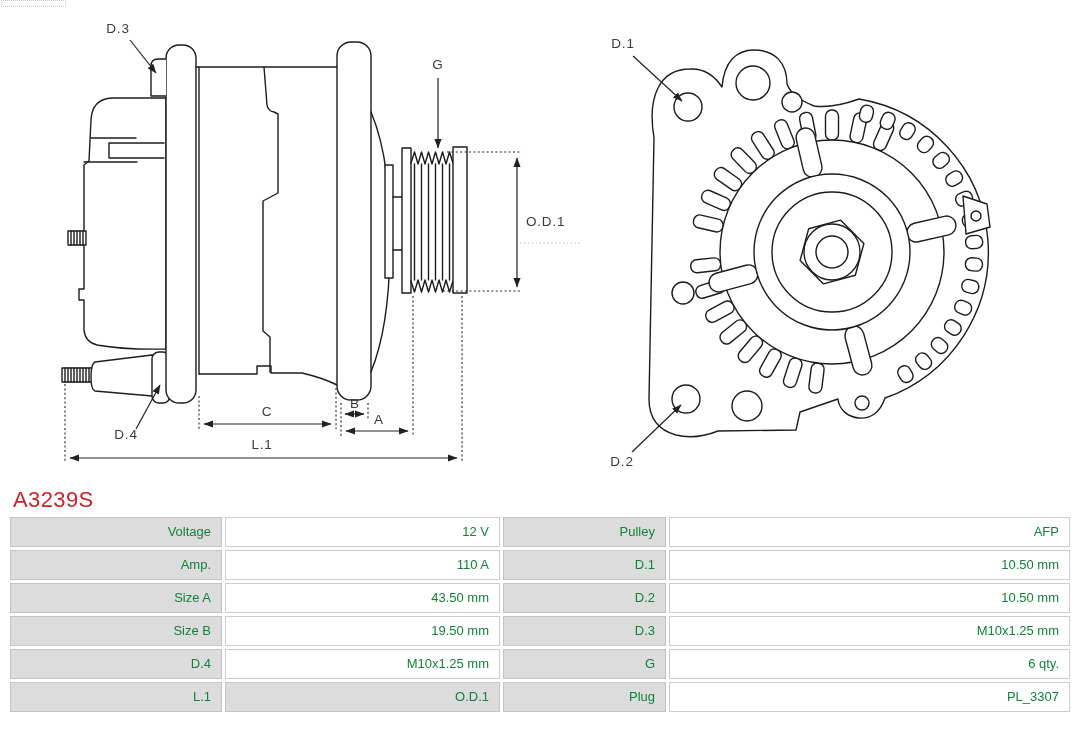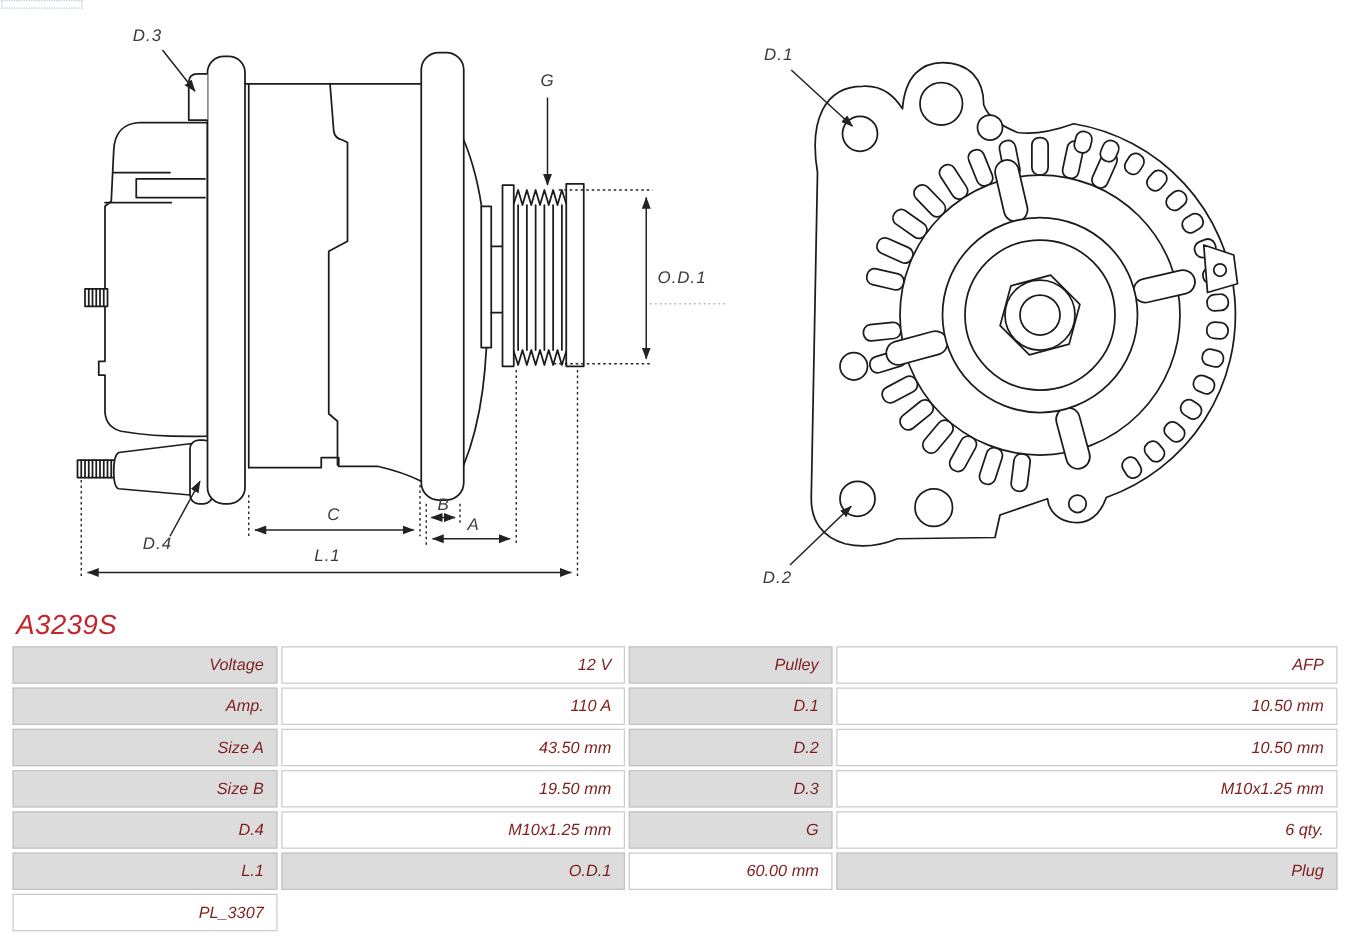--- a/index.html
+++ b/index.html
@@ -1,26 +1,26 @@
 <!DOCTYPE html>
 <html><head>
 <meta charset="utf-8">
 <style>
   html,body{margin:0;padding:0;background:#fff;}
   .page{position:relative;width:1080px;height:753px;background:#fff;overflow:hidden;
-        font-family:"Liberation Sans",sans-serif;font-style:italic;}
+        font-family:"Liberation Sans",sans-serif;}
   .artifact{position:absolute;left:1px;top:0;width:63px;height:5px;
             border:1px dotted #b3c0d6;opacity:.85;background:transparent;}
   .drawing-svg{position:absolute;left:0;top:0;width:1080px;height:485px;}
   .part-number{position:absolute;left:13px;top:487px;font-size:22px;font-weight:500;
                letter-spacing:.4px;color:#c4252c;}
   .spec-table{position:absolute;left:10px;top:517px;width:1060px;
               display:grid;grid-template-columns:212px 275px 163px 1fr;gap:3px;}
   .cell{box-sizing:border-box;height:30px;line-height:28px;font-size:13px;
-        color:#7f1d1d;text-align:right;padding-right:10px;white-space:nowrap;}
+        color:#15803d;text-align:right;padding-right:10px;white-space:nowrap;}
   .cell.lbl{background:#dcdcdc;border:1px solid #c3c3c3;}
   .cell.val{background:#ffffff;border:1px solid #cccccc;}
   .dline{stroke:#1c1c1c;stroke-width:1.4;fill:none;stroke-linejoin:round;stroke-linecap:round;}
   .dfill{stroke:#1c1c1c;stroke-width:1.4;fill:#ffffff;stroke-linejoin:round;}
   .dim{stroke:#222;stroke-width:1.2;fill:none;}
   .dot{stroke:#222;stroke-width:1.1;fill:none;stroke-dasharray:2 2.4;}
   .faintdot{stroke:#b9b9b9;stroke-width:1.1;fill:none;stroke-dasharray:1.5 2.4;}
   .dlabel{font-family:"Liberation Sans",sans-serif;font-size:13.5px;fill:#3b3b3b;letter-spacing:.8px;}
 </style>
 </head>
@@ -210,18 +210,17 @@
     <div class="cell val">M10x1.25 mm</div>
 
     <div class="cell lbl">D.4</div>
     <div class="cell val">M10x1.25 mm</div>
 
     <div class="cell lbl">G</div>
     <div class="cell val">6 qty.</div>
     <div class="cell lbl">L.1</div>
 
     <div class="cell lbl">O.D.1</div>
-    <div class="cell val">60.00 mm</div>
     <div class="cell lbl">Plug</div>
     <div class="cell val">PL_3307</div>
   </div>
 
 </div>
 
 </body></html>

